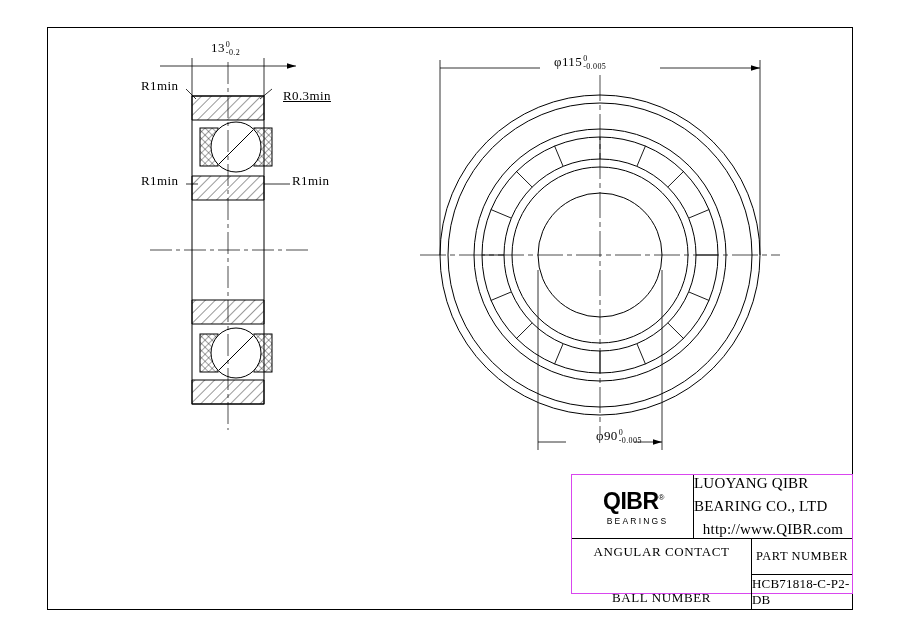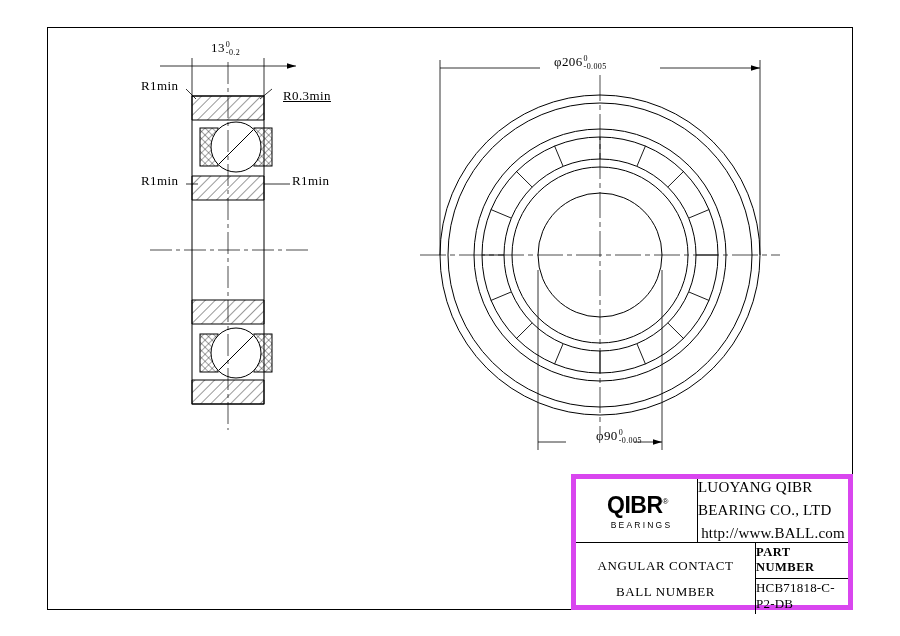--- a/index.html
+++ b/index.html
@@ -52,22 +52,22 @@
     margin-left: 1px;
   }
   .tol span { display: block; }
 
   
   .titleblock {
     position: absolute;
     left: 571px;
     top: 474px;
     width: 282px;
-    height: 136px;
-    border: 5px solid #d946ef;
+    height: 120px;
+    border: 1px solid #d946ef;
     box-sizing: border-box;
     background: #ffffff;
   }
   .tb-top {
     position: relative;
     height: 64px;
     border-bottom: 1px solid #000000;
     box-sizing: border-box;
     display: flex;
     align-items: center;
@@ -119,41 +119,40 @@
     position: relative;
     height: 71px;
     display: flex;
   }
   .tb-type {
     width: 180px;
     border-right: 1px solid #000000;
     box-sizing: border-box;
     display: flex;
     flex-direction: column;
-    justify-content: center;
+    justify-content: space-between;
     align-items: center;
     font-size: 13px;
     line-height: 1.95;
     letter-spacing: 0.6px;
   }
   .tb-part {
     flex: 1;
     display: flex;
     flex-direction: column;
   }
   .tb-part-label {
     height: 50%;
     border-bottom: 1px solid #000000;
     box-sizing: border-box;
     display: flex;
     justify-content: center;
     align-items: center;
     font-size: 12.5px;
     letter-spacing: 0.5px;
-    font-weight: bold;
   }
   .tb-part-value {
     height: 50%;
     display: flex;
     justify-content: center;
     align-items: center;
     font-size: 13px;
     letter-spacing: 0.2px;
   }
 </style>
@@ -275,36 +274,36 @@
   <div class="lbl" style="left:211px; top:40px;">
     <span>13</span><span class="tol"><span>0</span><span>-0.2</span></span>
   </div>
 
   <div class="lbl" style="left:141px; top:78px;">R1min</div>
   <div class="lbl" style="left:283px; top:88px;text-decoration:underline;">R0.3min</div>
   <div class="lbl" style="left:141px; top:173px;">R1min</div>
   <div class="lbl" style="left:292px; top:173px;">R1min</div>
 
   <div class="lbl" style="left:554px; top:54px;">
-    <span>φ</span><span>206</span><span class="tol"><span>0</span><span>-0.005</span></span>
+    <span>φ</span><span>115</span><span class="tol"><span>0</span><span>-0.005</span></span>
   </div>
 
   <div class="lbl" style="left:596px; top:428px;">
     <span>φ</span><span>90</span><span class="tol"><span>0</span><span>-0.005</span></span>
   </div>
 
   <div class="titleblock">
     <div class="tb-top">
       <div class="tb-logo">
         <div class="logo-main"><span>QIBR</span><span class="reg">®</span></div>
         <div class="logo-sub">BEARINGS</div>
       </div>
       <div class="tb-company">
         <div class="co-name">LUOYANG QIBR BEARING CO., LTD</div>
-        <div class="co-url">http://www.BALL.com</div>
+        <div class="co-url">http://www.QIBR.com</div>
       </div>
     </div>
     <div class="tb-bottom">
       <div class="tb-type">
         <div>ANGULAR CONTACT</div>
         <div>BALL NUMBER</div>
       </div>
       <div class="tb-part">
         <div class="tb-part-label">PART NUMBER</div>
         <div class="tb-part-value">HCB71818-C-P2-DB</div>

